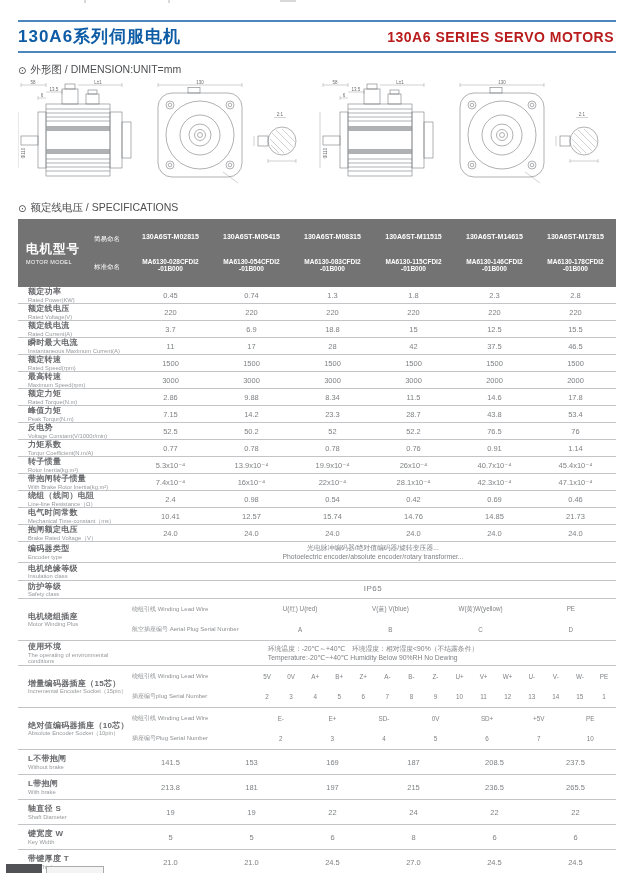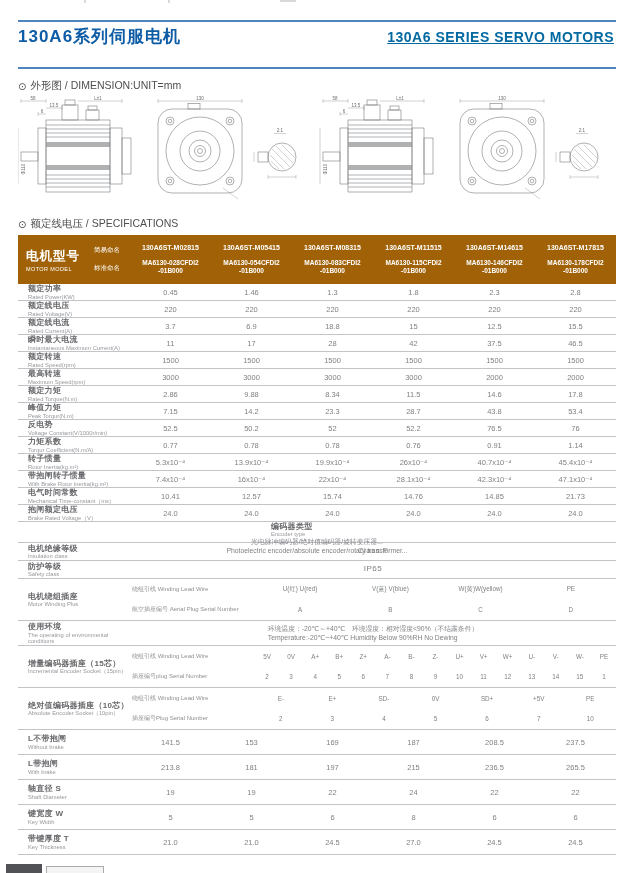--- a/index.html
+++ b/index.html
@@ -3,46 +3,46 @@
 <meta charset="utf-8">
 <style>
   html,body{margin:0;padding:0;background:#e8e8e8;}
   .page{
     width:630px;height:873px;position:relative;overflow:hidden;background:#fff;
     margin:0 auto;font-family:"Liberation Sans","DejaVu Sans",sans-serif;color:#6a6c6f;
   }
   
   .header{padding-top:20px;}
   .rule{height:2px;background:#4d86bd;margin:0 14px 0 18px;}
-  .titlerow{display:flex;justify-content:space-between;align-items:center;margin:3px 16px 19px 18px;}
+  .titlerow{display:flex;justify-content:space-between;align-items:center;margin:3px 16px 3px 18px;}
   .title-cn{font-size:17px;font-weight:bold;color:#0d5ca5;letter-spacing:1px;}
-  .title-en{font-size:14px;font-weight:bold;color:#0369a1;letter-spacing:0.5px;text-decoration:underline;}
+  .title-en{font-size:14px;font-weight:bold;color:#b91c1c;letter-spacing:0.5px;}
   
   .section-label{margin:10px 0 2px 18px;font-size:10.5px;color:#4d4e50;display:flex;align-items:center;gap:4px;}
   .bullet{font-size:10px;color:#4d4e50;}
   
   .drawings{margin:2px 0 0 18px;width:600px;height:112px;}
   .drawings svg text{font-size:4.5px;fill:#6b6d70;stroke:none;text-anchor:middle;font-family:"Liberation Sans","DejaVu Sans",sans-serif;}
   
   .spec-table{margin:4px 14px 0 18px;}
-  .thead{display:flex;background:#a16207;color:#fff;height:49px;box-sizing:border-box;}
+  .thead{display:flex;background:#737373;color:#fff;height:68px;box-sizing:border-box;}
   .th-model{width:112px;display:flex;align-items:center;box-sizing:border-box;}
   .th-model-main{flex:1;padding-left:8px;}
   .th-model-cn{font-size:12.5px;font-weight:bold;letter-spacing:1px;}
   .th-model-en{font-size:5.5px;letter-spacing:0.4px;margin-top:1px;}
   .th-subs{width:36px;height:100%;display:flex;flex-direction:column;justify-content:space-around;box-sizing:border-box;padding:6px 0;}
   .th-sub{font-size:6.5px;}
   .th-cols{flex:1;display:flex;}
   .th-col{flex:1;display:flex;flex-direction:column;justify-content:space-around;text-align:center;padding:5px 0;box-sizing:border-box;}
   .th-simple{font-size:7px;font-weight:bold;}
   .th-standard{font-size:6.5px;font-weight:bold;white-space:pre-line;line-height:1.2;}
   
   .trow{display:flex;align-items:center;border-bottom:1px solid #c3c4c7;box-sizing:border-box;height:17px;}
   .trow.s{height:18px;}
-  .trow.enc{height:21px;flex-direction:column;}
+  .trow.enc{height:21px;}
   .trow.env{height:25px;}
   .trow.pins{height:42px;}
   .trow.tall{height:25px;}
   .tlabel{width:112px;box-sizing:border-box;padding-left:10px;}
   .cn{font-size:8px;font-weight:bold;color:#68696c;line-height:1.15;letter-spacing:0.3px;}
   .en{font-size:5.8px;color:#96989b;line-height:1.05;}
   .vcell{flex:1;text-align:center;font-size:7.5px;color:#7f8184;}
   .scell{flex:1;text-align:center;font-size:6.8px;color:#7f8184;}
   .scell-inner div{line-height:1.35;}
   .s .scell{font-size:8px;letter-spacing:0.5px;}
@@ -215,21 +215,21 @@
           </div>
         </div>
     </div>
     <div id="tbody">
         <div class="trow values">
           <div class="tlabel">
             <div class="cn">额定功率</div>
             <div class="en">Rated Power(KW)</div>
           </div>
           <div class="vcell">0.45</div>
-          <div class="vcell">1.46</div>
+          <div class="vcell">0.74</div>
           <div class="vcell">1.3</div>
           <div class="vcell">1.8</div>
           <div class="vcell">2.3</div>
           <div class="vcell">2.8</div>
         </div>
         <div class="trow values">
           <div class="tlabel">
             <div class="cn">额定线电压</div>
             <div class="en">Rated Voltage(V)</div>
           </div>
@@ -355,20 +355,32 @@
           </div>
           <div class="vcell">7.4x10⁻⁴</div>
           <div class="vcell">16x10⁻⁴</div>
           <div class="vcell">22x10⁻⁴</div>
           <div class="vcell">28.1x10⁻⁴</div>
           <div class="vcell">42.3x10⁻⁴</div>
           <div class="vcell">47.1x10⁻⁴</div>
         </div>
         <div class="trow values">
           <div class="tlabel">
+            <div class="cn">绕组（线间）电阻</div>
+            <div class="en">Line-line Resistance（Ω）</div>
+          </div>
+          <div class="vcell">2.4</div>
+          <div class="vcell">0.98</div>
+          <div class="vcell">0.54</div>
+          <div class="vcell">0.42</div>
+          <div class="vcell">0.69</div>
+          <div class="vcell">0.46</div>
+        </div>
+        <div class="trow values">
+          <div class="tlabel">
             <div class="cn">电气时间常数</div>
             <div class="en">Mechanical Time-constant（ms）</div>
           </div>
           <div class="vcell">10.41</div>
           <div class="vcell">12.57</div>
           <div class="vcell">15.74</div>
           <div class="vcell">14.76</div>
           <div class="vcell">14.85</div>
           <div class="vcell">21.73</div>
         </div>
@@ -393,25 +405,20 @@
             <div class="scell-inner">
               <div class="">光电脉冲编码器/绝对值编码器/旋转变压器...</div>
               <div class="">Photoelectric encoder/absolute encoder/rotary transformer...</div>
             </div>
           </div>
         </div>
         <div class="trow span s">
           <div class="tlabel">
             <div class="cn">电机绝缘等级</div>
             <div class="en">Insulation class</div>
-          </div>
-          <div class="scell">
-            <div class="scell-inner">
-              <div class="">Class F</div>
-            </div>
           </div>
         </div>
         <div class="trow span s">
           <div class="tlabel">
             <div class="cn">防护等级</div>
             <div class="en">Safety class</div>
           </div>
           <div class="scell">
             <div class="scell-inner">
               <div class="">IP65</div>

